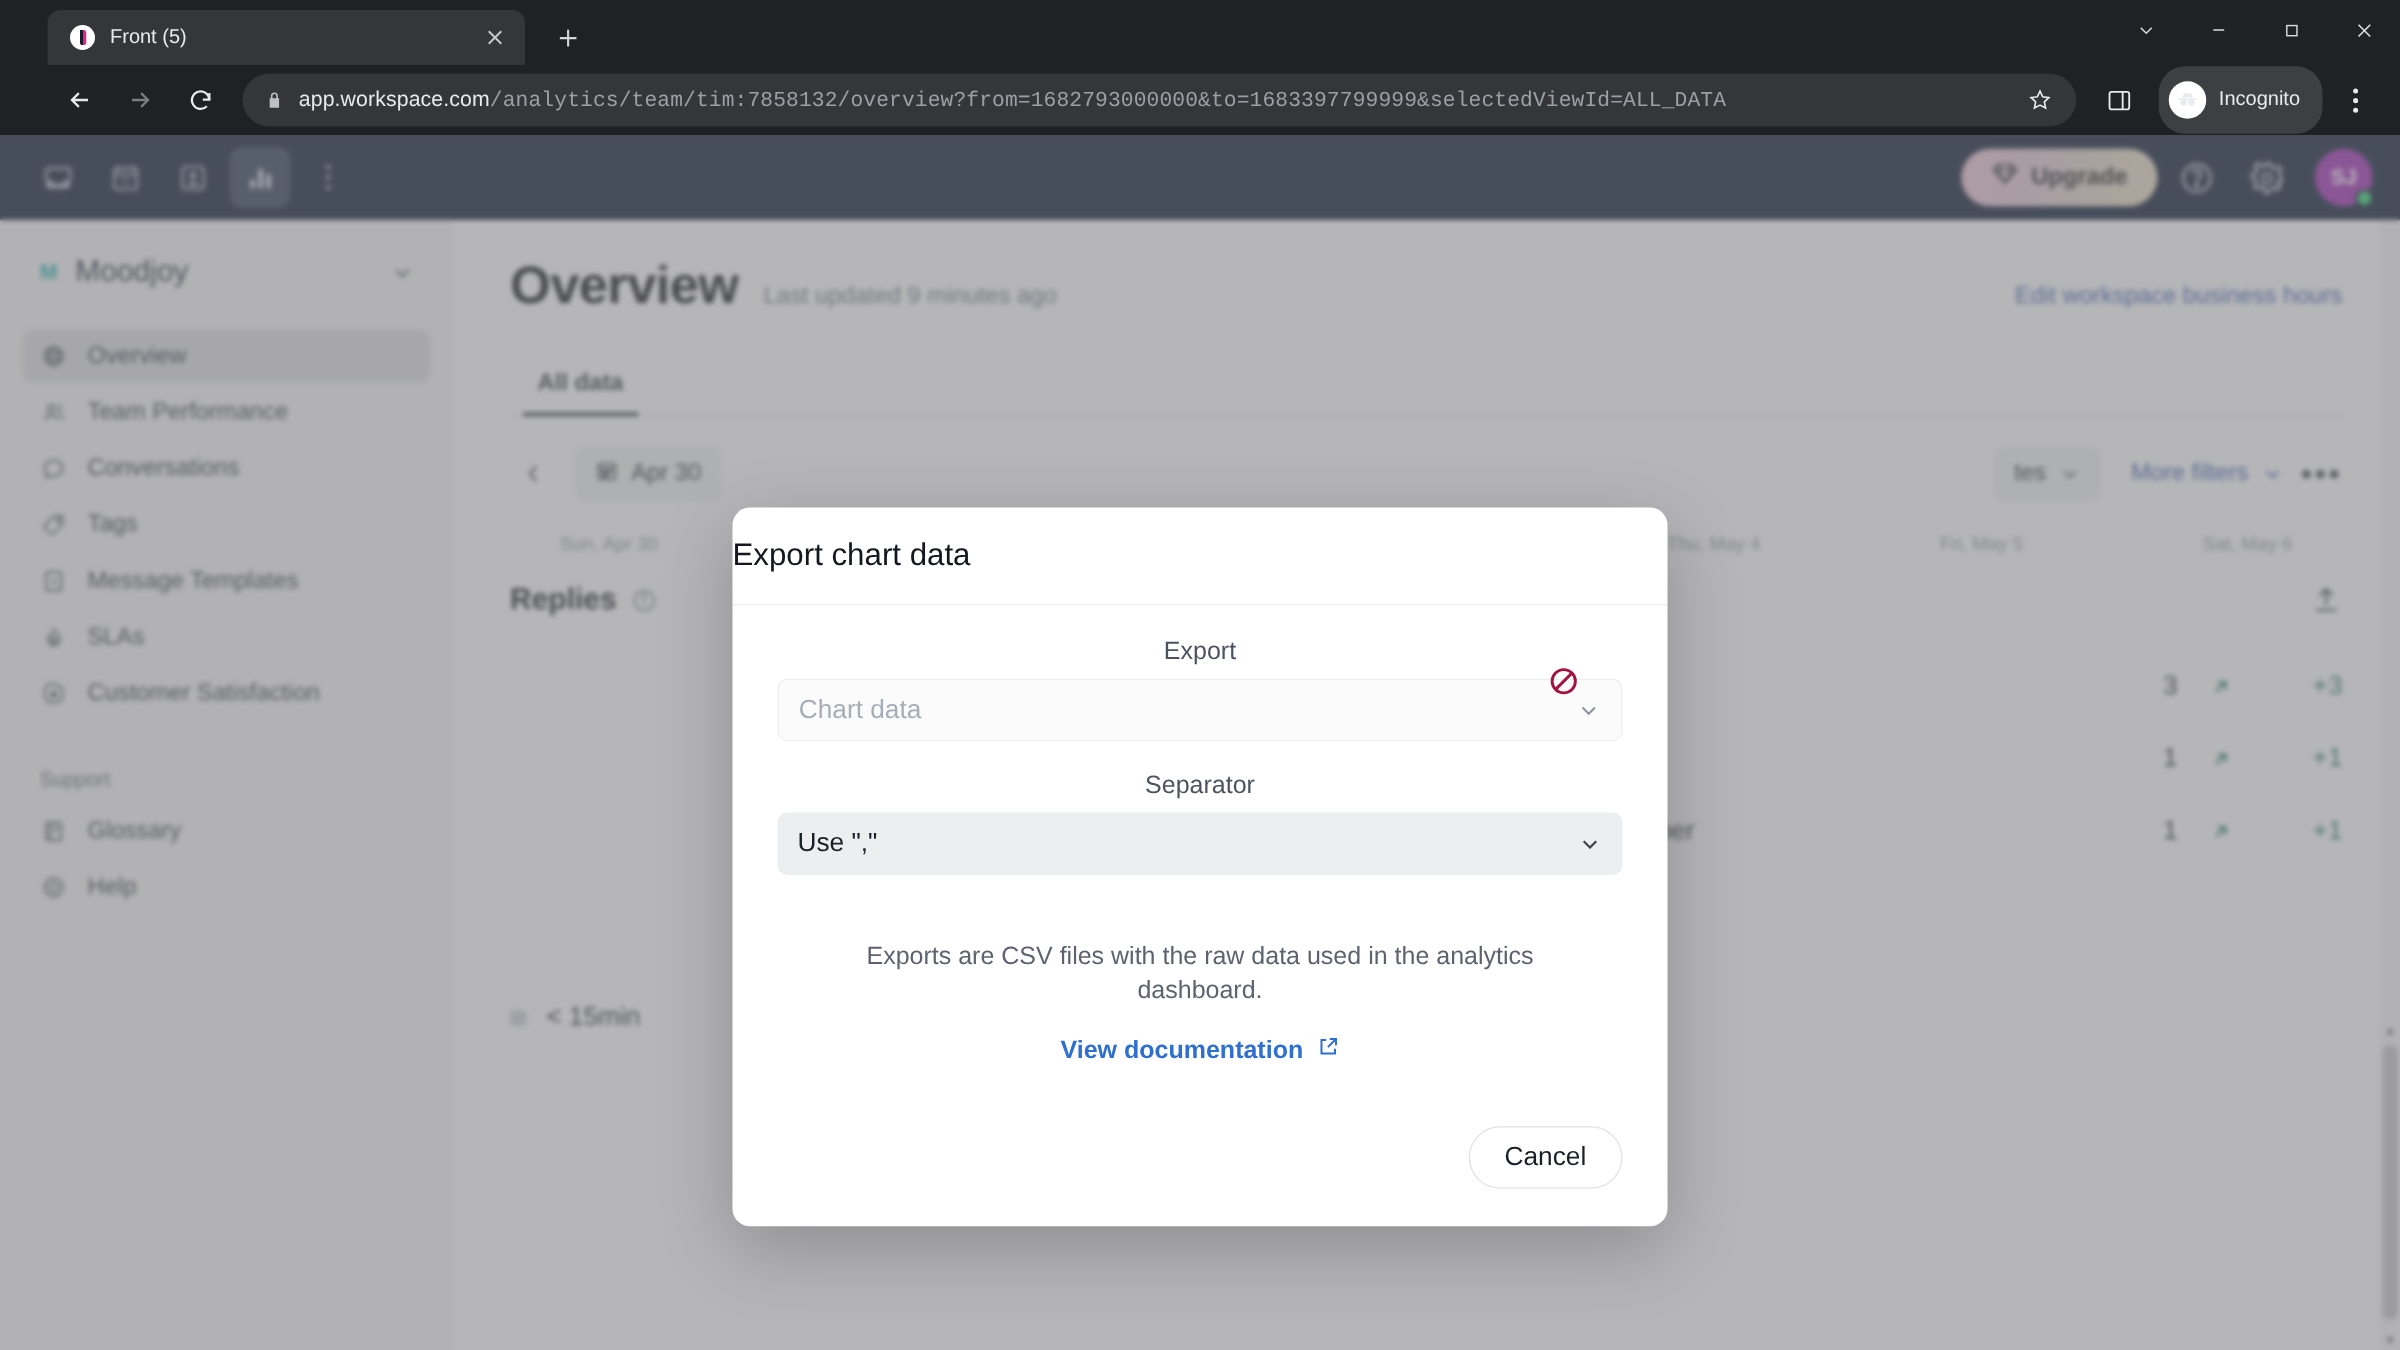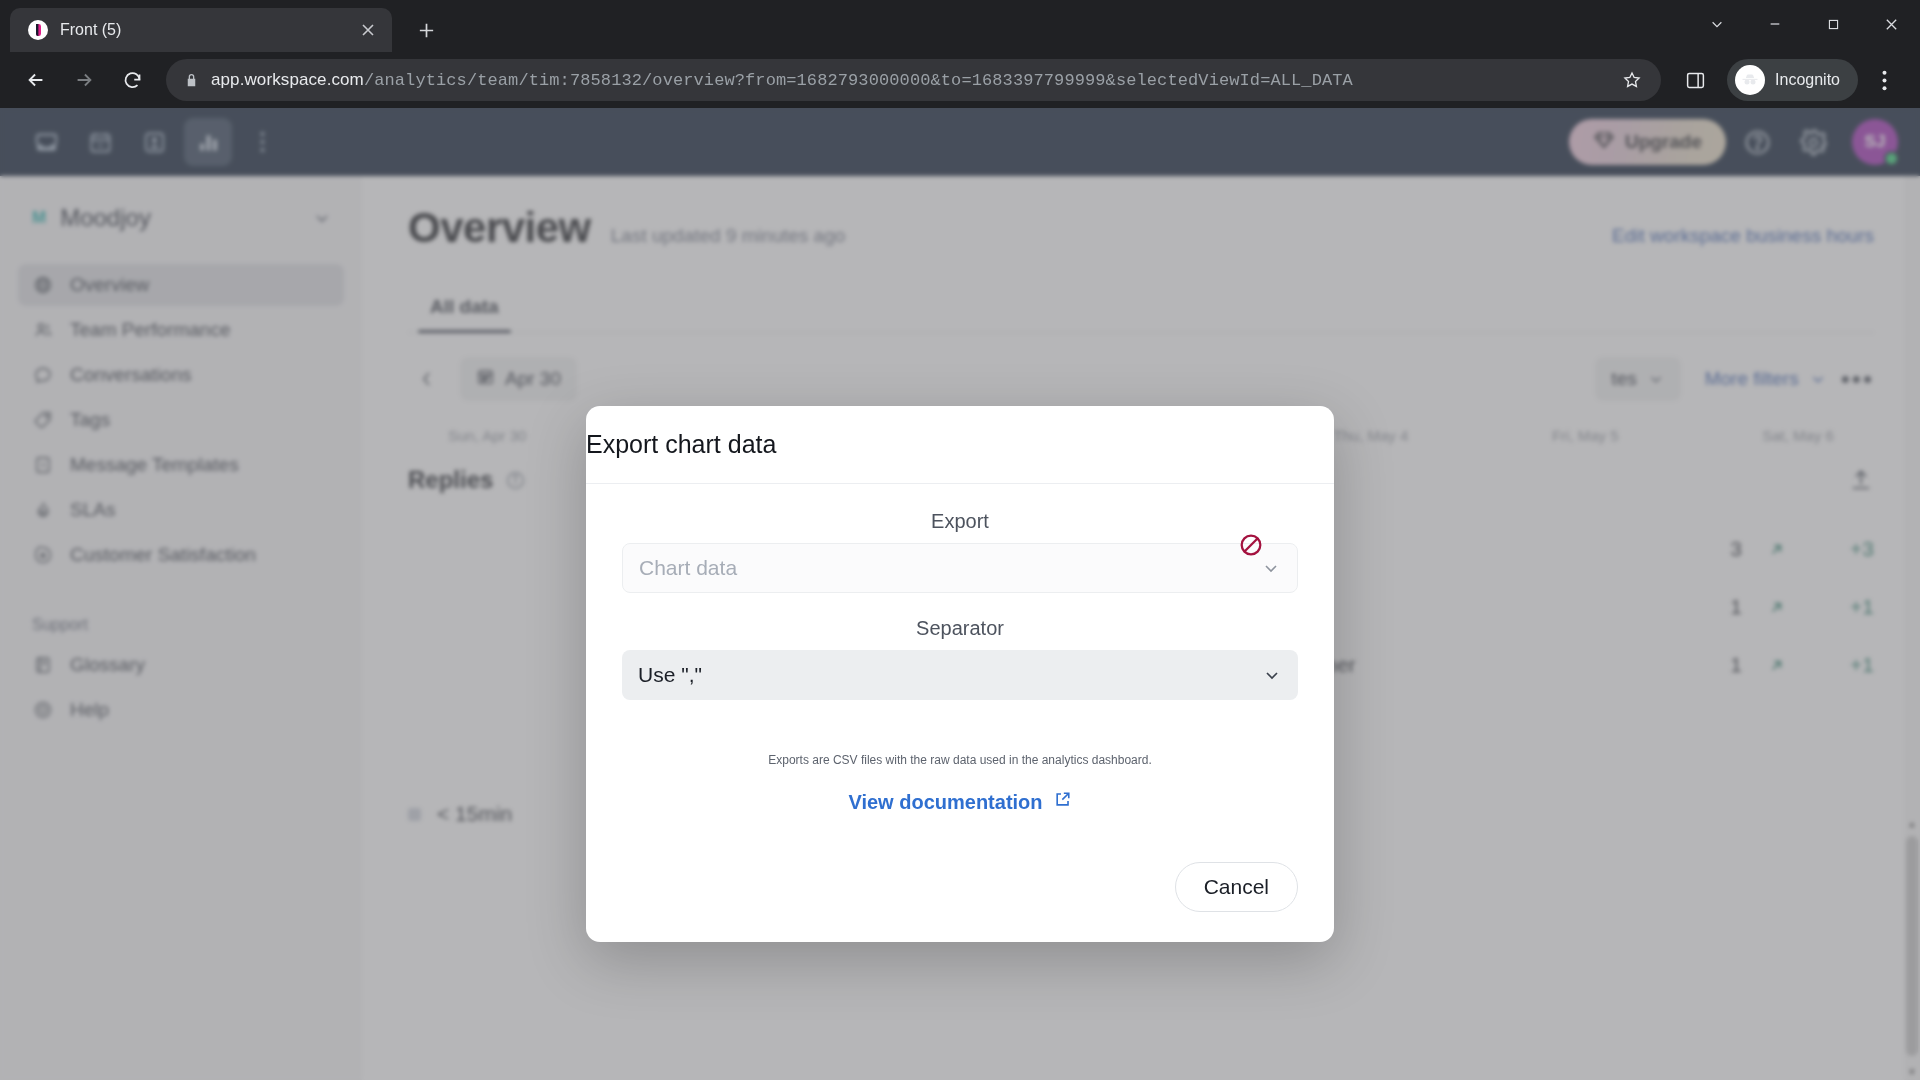--- a/index.html
+++ b/index.html
@@ -3,21 +3,21 @@
 <meta charset="utf-8">
 <style>
   * { box-sizing: border-box; margin: 0; padding: 0; }
   html, body {
     width: 1920px; height: 1080px; overflow: hidden;
     font-family: "Liberation Sans", sans-serif;
     background: #202124;
   }
 
   
-  .chrome { width: 1920px; background: #202124; }
+  .chrome { width: 1920px; background: #202124; padding-left: 28px; }
   .tabstrip { height: 52px; display: flex; align-items: flex-end; padding-left: 10px; position: relative; }
   .tab {
     width: 382px; height: 44px; background: #35363a; border-radius: 10px 10px 0 0;
     display: flex; align-items: center; padding: 0 10px 0 18px; gap: 12px;
     position: relative;
   }
   .tab-favicon {
     width: 20px; height: 20px; border-radius: 50%;
     background: #fff; display:flex; align-items:center; justify-content:center; flex: 0 0 auto;
   }
@@ -38,21 +38,21 @@
     display: flex; align-items: center; padding: 0 14px 0 18px; gap: 12px; margin: 0 8px;
     min-width: 0;
   }
   .lock { color: #bdc1c6; display:flex; flex:0 0 auto; }
   .url { font-size: 17px; white-space: nowrap; overflow: hidden; flex: 1 1 auto; letter-spacing: .1px; }
   .url .host { color: #e8eaed; }
   .url .path { color: #9aa0a6; font-family: Liberation Mono, monospace; }
   .omni-icon { width: 30px; height: 30px; display:flex; align-items:center; justify-content:center; color:#e8eaed; flex:0 0 auto;}
   .tb-icon { width: 44px; height: 44px; border-radius: 50%; display:flex; align-items:center; justify-content:center; color:#e8eaed; flex:0 0 auto;}
   .incognito-chip {
-    height: 42px; border-radius: 21px; background: #3c4043; display:flex; align-items:center;
+    height: 54px; border-radius: 21px; background: #3c4043; display:flex; align-items:center;
     gap: 10px; padding: 0 18px 0 8px; margin-left: 6px; flex:0 0 auto;
   }
   .incog-avatar {
     width: 30px; height: 30px; border-radius: 50%; background:#fff; color:#202124;
     display:flex; align-items:center; justify-content:center;
   }
   .incognito-chip span { color:#e8eaed; font-size: 16px; }
 
   
   .app { width: 1920px; height: 972px; position: relative; background: #f4f4f5; }
@@ -176,21 +176,21 @@
   }
   .select.disabled { background: #fbfbfc; border: 1px solid #eceef0; color: #a7adb7; }
   .select.filled { background: #eceef0; color: #1b1f27; }
   .select .sel-caret { margin-left: auto; color: #8d939d; display:flex; }
   .select.filled .sel-caret { color: #3b414c; }
   .field { margin-bottom: 24px; position: relative; text-align: center; }
   .no-cursor {
     position: absolute; right: 34px; top: 22px; width: 26px; height: 26px; z-index: 3;
   }
   .modal-note {
-    text-align: center; color: #5d636e; font-size: 12px; line-height: 1.35;
+    text-align: center; color: #5d636e; font-size: 20px; line-height: 1.35;
     padding: 28px 60px 0; 
   }
   .modal-link {
     display:flex; align-items:center; justify-content:center; gap: 10px;
     color: #2f6fd0; font-size: 20px; font-weight: 600; padding: 22px 0 0;
   }
   .modal-foot { display:flex; justify-content:flex-end; gap: 16px; padding: 48px 36px 30px; }
   .btn { height: 50px; border-radius: 25px; padding: 0 28px; font-size: 21px; display:flex; align-items:center; }
   .btn-secondary { background:#fff; border: 1px solid #dfe2e6; color: #1b1f27; }
   .btn-primary { background:#3b7ae4; color:#fff; font-weight: 700; padding: 0 30px; }

